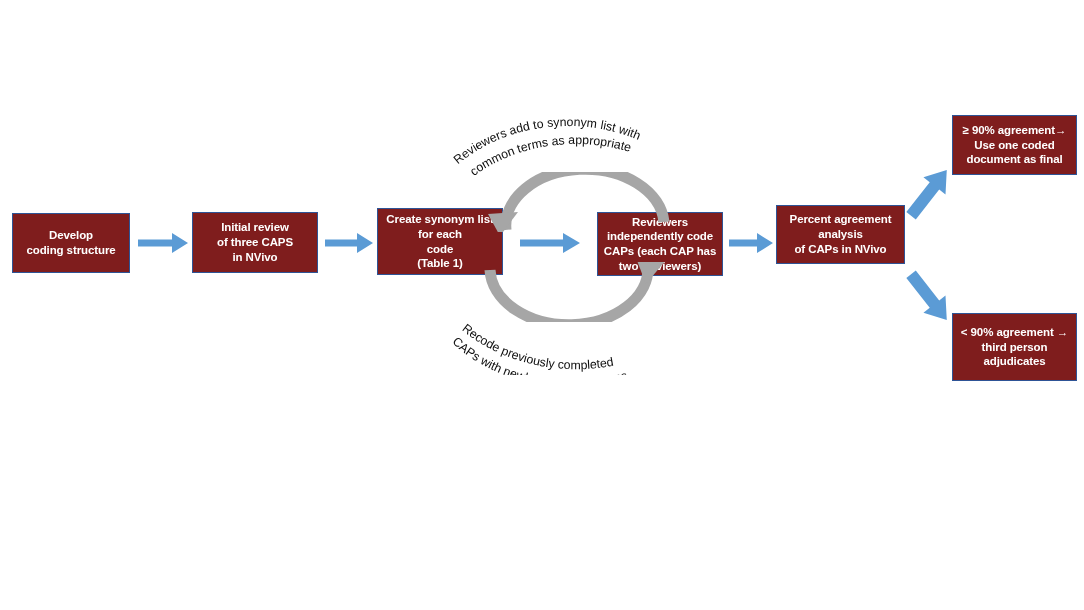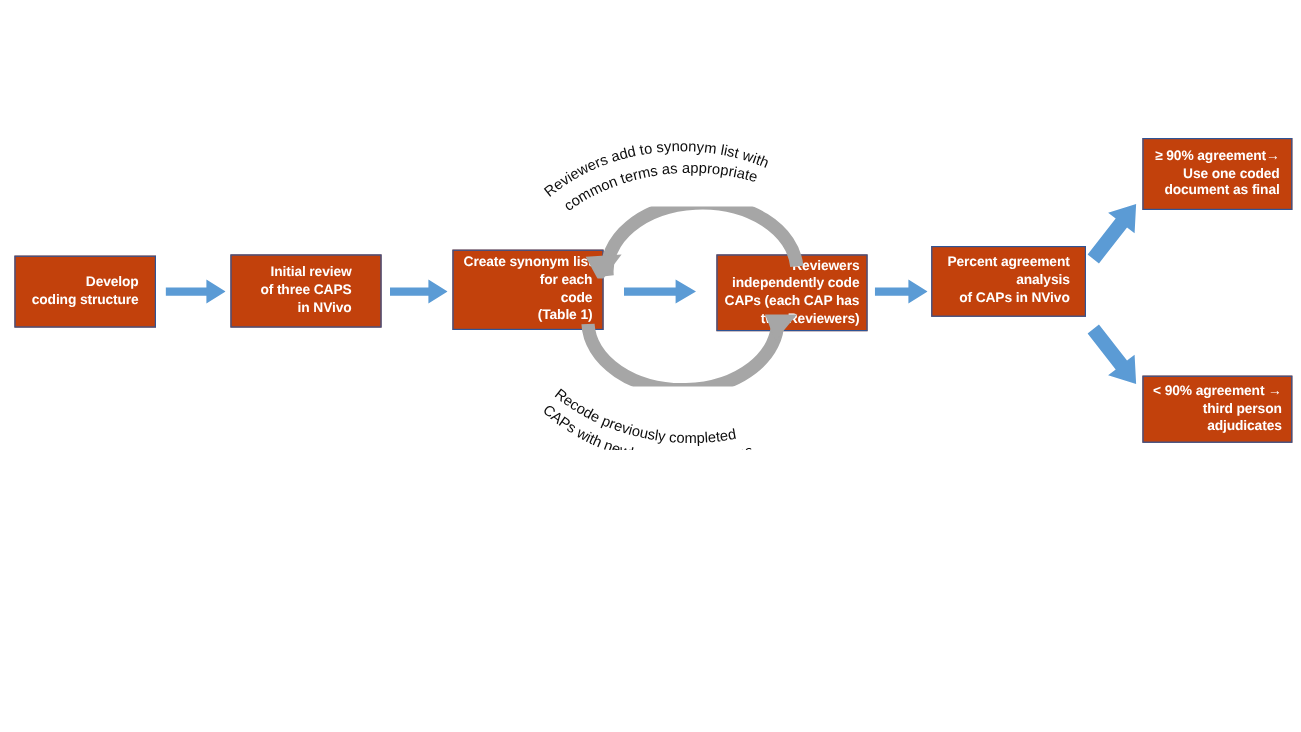--- a/index.html
+++ b/index.html
@@ -13,39 +13,39 @@
   #canvas {
     position: relative;
     width: 1084px;
     height: 610px;
     background: #ffffff;
     overflow: hidden;
   }
   .node {
     position: absolute;
     box-sizing: border-box;
-    background: #c2410c;
+    background: #7f1d1d;
     border: 1.5px solid #2E5496;
     color: #ffffff;
     font-weight: bold;
     display: flex;
     align-items: center;
     justify-content: center;
-    text-align: right;
+    text-align: center;
     line-height: 1.28;
     letter-spacing: -0.1px;
     white-space: pre-line;
   }
   #node-develop        { left: 12px;  top: 213px; width: 118px; height: 60px;  font-size: 11.5px; }
   #node-initial        { left: 192px; top: 212px; width: 126px; height: 61px;  font-size: 11.5px; }
   #node-synonym        { left: 377px; top: 208px; width: 126px; height: 67px;  font-size: 11.5px; }
   #node-reviewers      { left: 597px; top: 212px; width: 126px; height: 64px;  font-size: 11.5px; }
   #node-percent        { left: 776px; top: 205px; width: 129px; height: 59px;  font-size: 11.5px; }
   #node-ge90           { left: 952px; top: 115px; width: 125px; height: 60px;  font-size: 11.5px; }
-  #node-lt90           { left: 952px; top: 313px; width: 125px; height: 56px;  font-size: 11.5px; }
+  #node-lt90           { left: 952px; top: 313px; width: 125px; height: 68px;  font-size: 11.5px; }
 
   .arrow-h {
     position: absolute;
     height: 26px;
     display: block;
   }
   #arrow-1 { left: 138px; top: 230px; width: 50px; }
   #arrow-2 { left: 325px; top: 230px; width: 48px; }
   #arrow-3 { left: 520px; top: 230px; width: 60px; }
   #arrow-4 { left: 729px; top: 230px; width: 44px; }

